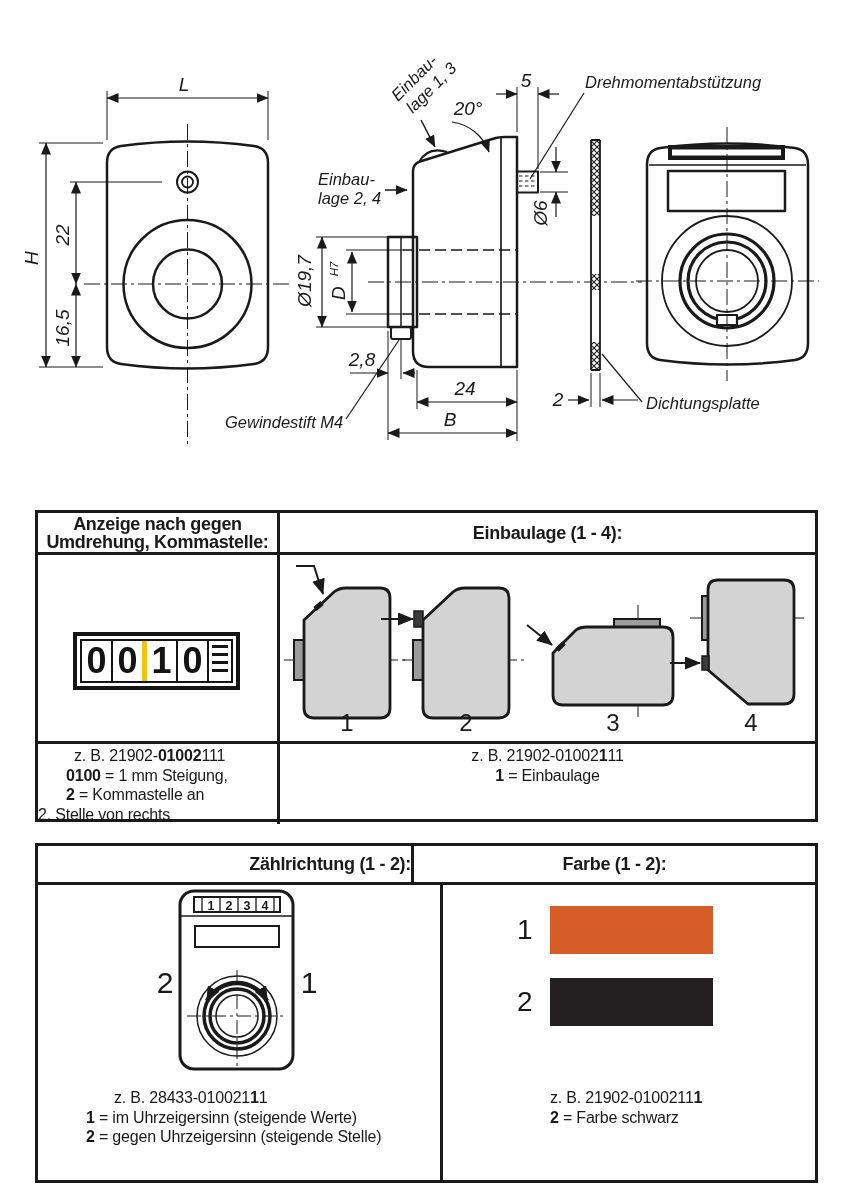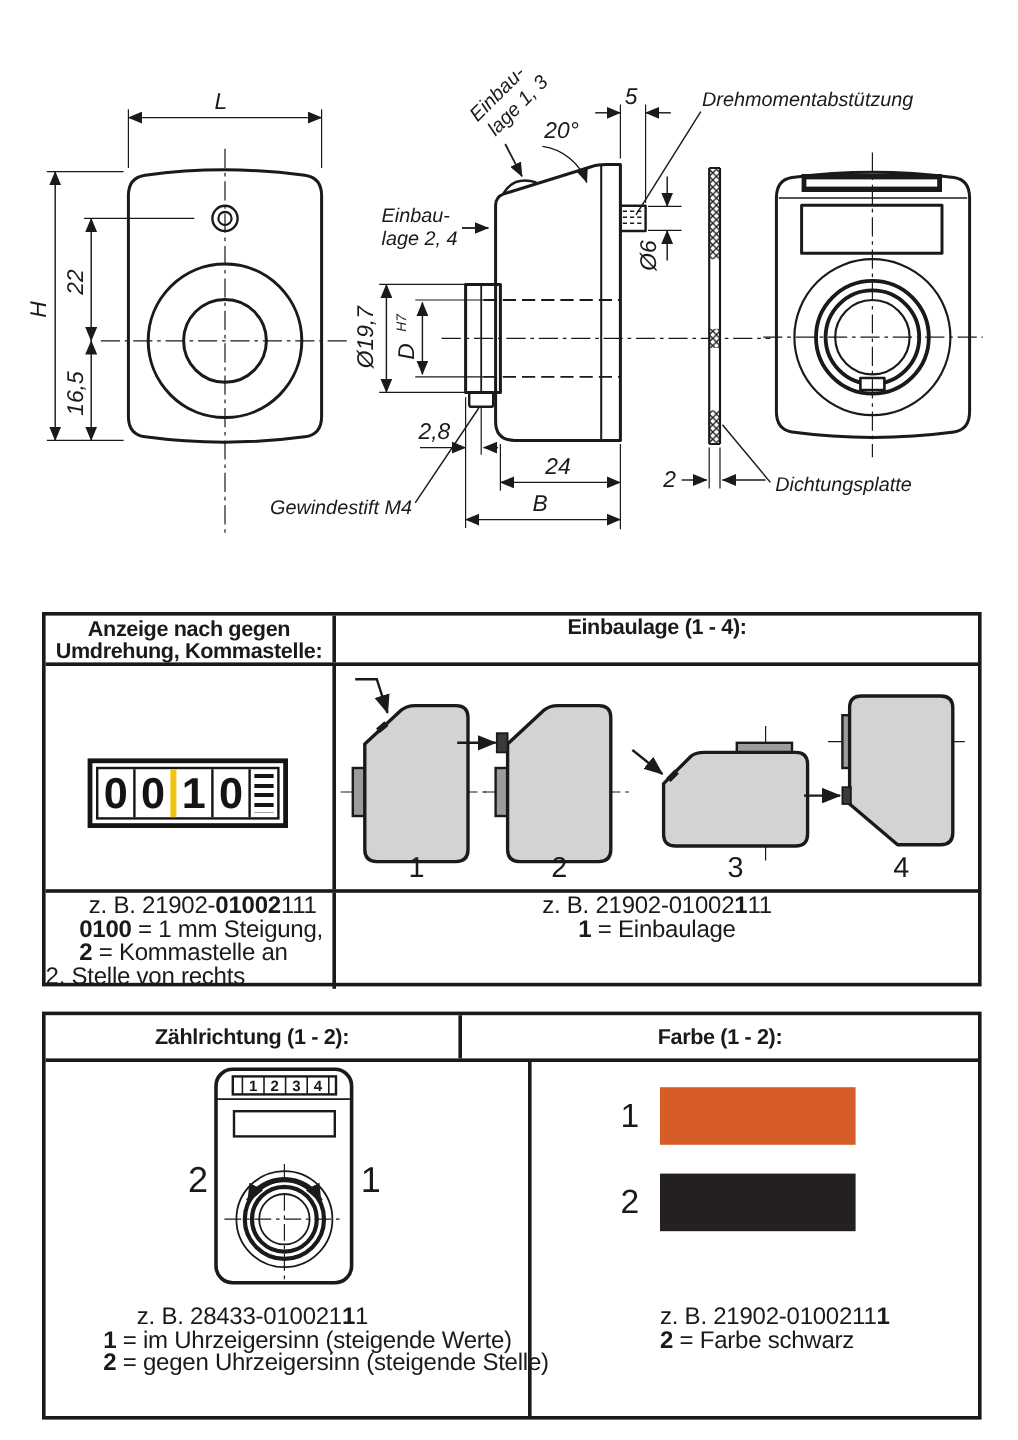--- a/index.html
+++ b/index.html
@@ -12,21 +12,21 @@
   .suptxt{font:italic 11.5px "Liberation Sans",sans-serif}
   .numtxt{font:24px "Liberation Sans",sans-serif}
   .bignum{font:30px "Liberation Sans",sans-serif}
   .dispnum{font:bold 12.5px "Liberation Sans",sans-serif}
   .tbl{position:absolute;border:3px solid #1a1a1a;box-sizing:border-box;background:#fff}
   .row{display:flex}
   .cell{box-sizing:border-box}
   .v{border-right:3px solid #1a1a1a}
   .hb{border-bottom:3px solid #1a1a1a}
   .hdr{font-weight:bold;font-size:18px;letter-spacing:-0.3px;text-align:center;line-height:18px}
-  .foot{font-size:20px;line-height:19.5px;letter-spacing:-0.2px;white-space:nowrap}
+  .foot{font-size:16px;line-height:19.5px;letter-spacing:-0.2px;white-space:nowrap}
   .foot b{font-weight:bold}
   
   .counter{position:absolute;left:35px;top:77px;width:167px;height:58px;box-sizing:border-box;
            border:4px solid #141414;background:#fff;padding:3px}
   .cin{border:2px solid #141414;height:100%;box-sizing:border-box;display:flex;align-items:stretch}
   .cd{width:29px;display:flex;align-items:center;justify-content:center;
       font-size:36px;font-weight:bold;color:#141414}
   .csep{width:2px;background:#141414}
   .ybar{width:5px}
   .knurl{flex:1;margin:4px 3px;background:repeating-linear-gradient(180deg,#141414 0 3.5px,#ffffff 3.5px 8px)}
@@ -168,21 +168,21 @@
       <path d="M 636,281 L 819,281" stroke="#1a1a1a" stroke-width="1" stroke-dasharray="16 4 3 4" fill="none"></path>
     </g>
   </svg>
 
   <div class="tbl" style="left:35px;top:510px;width:783px;height:312px">
     <div class="row hb" style="height:39px">
       <div class="cell v hdr" style="width:242px;padding-top:2px">
         <div>Anzeige nach gegen</div>
         <div>Umdrehung, Kommastelle:</div>
       </div>
-      <div class="cell hdr" style="flex:1;display:flex;justify-content:center">
+      <div class="cell hdr" style="flex:1;display:flex;align-items:center;justify-content:center">
         <span>Einbaulage (1 - 4):</span>
       </div>
     </div>
     <div class="row hb" style="height:186px">
       <div class="cell v" style="width:242px;position:relative">
         <div class="counter">
           <div class="cin">
             <div class="cd">0</div>
             <div class="csep"></div>
             <div class="cd">0</div>
@@ -250,21 +250,21 @@
       </div>
       <div class="cell" style="flex:1;text-align:center;padding-top:2px">
         <div><span>z. B. 21902-01002</span><b>1</b><span>11</span></div>
         <div><b>1</b><span> = Einbaulage</span></div>
       </div>
     </div>
   </div>
 
   <div class="tbl" style="left:35px;top:843px;width:783px;height:340px">
     <div class="row hb" style="height:36px">
-      <div class="cell v hdr" style="width:347px;display:flex;align-items:center;justify-content:center">
+      <div class="cell v hdr" style="width:376px;display:flex;align-items:center;justify-content:flex-end">
         <span>Zählrichtung (1 - 2):</span>
       </div>
       <div class="cell hdr" style="flex:1;display:flex;align-items:center;justify-content:center">
         <span>Farbe (1 - 2):</span>
       </div>
     </div>
     <div class="row" style="flex:1;height:295px">
       <div class="cell v" style="width:405px;position:relative">
         <svg width="402" height="295" viewBox="0 0 402 295">
           <defs>

